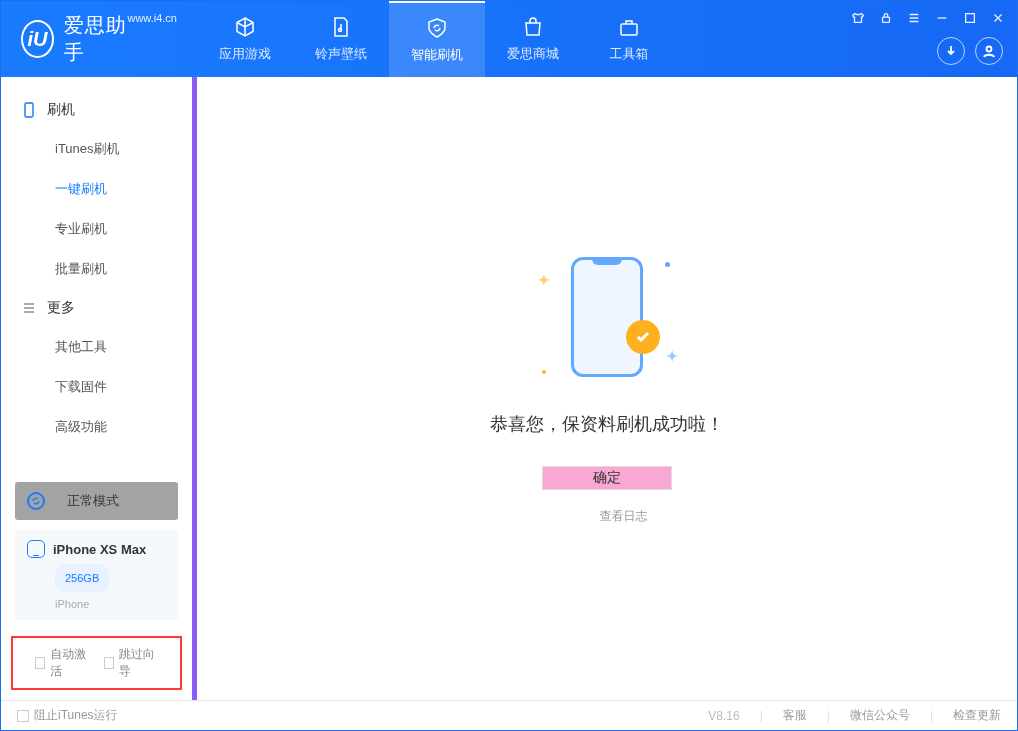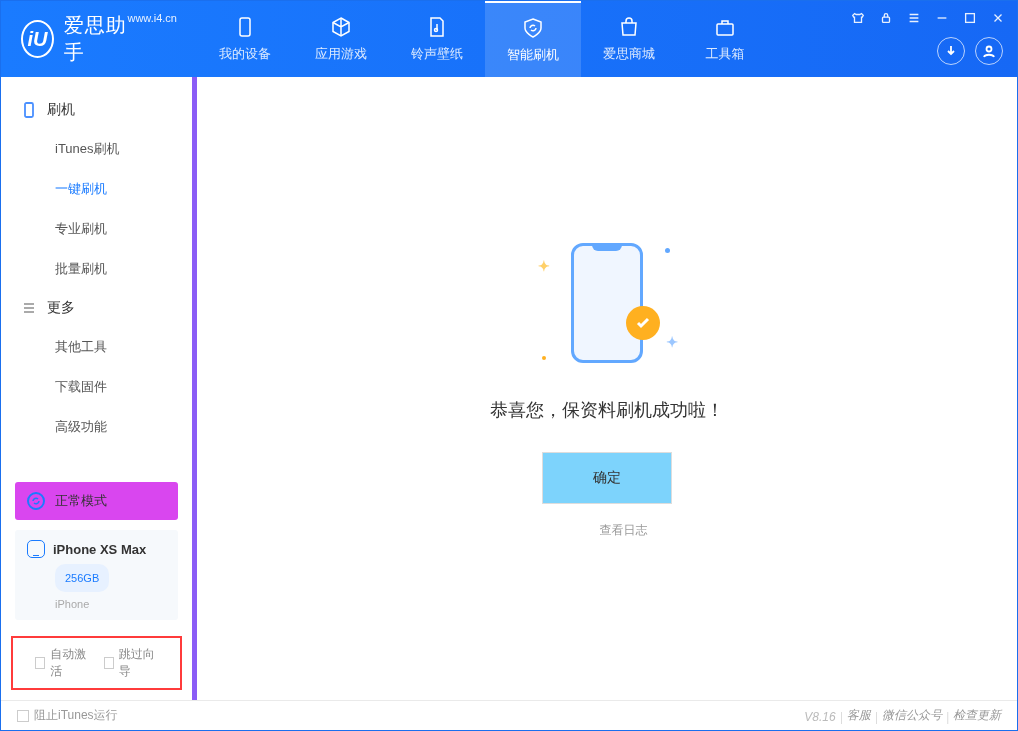--- a/index.html
+++ b/index.html
@@ -32,21 +32,21 @@
 .body { display:flex; height:calc(100% - 76px - 30px); }
 .sidebar { width:196px; border-right:5px solid #8b5cf6; background:#fff; display:flex; flex-direction:column; position:relative; }
 .sb-scroll { flex:1; overflow-y:auto; padding-top:14px; }
 .sb-group { display:flex; align-items:center; padding:10px 20px; color:#333; font-size:14px; font-weight:500; gap:10px; }
 .sb-group svg { width:16px; height:16px; stroke:#4a90ff; fill:none; stroke-width:1.8; }
 .sb-group.more svg { stroke:#aaa; }
 .sb-item { padding:11px 20px 11px 54px; font-size:13px; color:#555; cursor:pointer; }
 .sb-item.active { color:#1a7bff; }
 
 .sb-bottom { padding:10px 14px; }
-.mode-card { background:#d946ef; border-radius:3px; padding:10px 12px; display:flex; align-items:center; gap:10px; font-size:13px; color:#333; margin-bottom:10px; }
+.mode-card { background:#a3a3a3; border-radius:3px; padding:10px 12px; display:flex; align-items:center; gap:22px; font-size:13px; color:#333; margin-bottom:10px; }
 .mode-card .dot { width:18px; height:18px; border:2px solid #1a7bff; border-radius:50%; display:flex; align-items:center; justify-content:center; }
 .mode-card .dot svg { width:12px; height:12px; }
 .device-card { background:#f6f9fc; border-radius:3px; padding:10px 12px; }
 .device-card .dev-row { display:flex; align-items:center; gap:8px; }
 .device-card .dev-icon { width:18px; height:18px; border:1.5px solid #1a7bff; border-radius:5px; position:relative; }
 .device-card .dev-icon::after { content:""; position:absolute; bottom:1px; left:50%; transform:translateX(-50%); width:6px; height:1.5px; background:#1a7bff; }
 .device-card .dev-name { font-size:13px; font-weight:600; color:#333; }
 .device-card .badge { display:inline-block; margin-top:6px; margin-left:28px; background:#e7f1ff; color:#1a7bff; font-size:11px; padding:8px 10px; border-radius:10px; }
 .device-card .dev-type { margin-top:6px; margin-left:28px; font-size:11px; color:#aaa; }
 
@@ -62,51 +62,43 @@
 .check-badge { position:absolute; right:12px; bottom:28px; width:34px; height:34px; background:#ffb020; border-radius:50%; display:flex; align-items:center; justify-content:center; }
 .check-badge svg { width:18px; height:18px; stroke:#fff; stroke-width:3; fill:none; }
 .sparkle { position:absolute; background:#62a8ff; border-radius:50%; }
 .s1 { width:5px; height:5px; top:10px; right:2px; }
 .s2 { width:4px; height:4px; bottom:8px; left:0; background:#ffb020; }
 .plus { position:absolute; color:#ffd068; font-size:14px; font-weight:bold; }
 .p1 { top:20px; left:-4px; }
 .p2 { bottom:18px; right:-6px; color:#9cc7ff; }
 
 .success-msg { font-size:18px; color:#333; font-weight:500; margin-bottom:30px; }
-.confirm-btn { border:1px solid #ddd; background:#7dd3fc; padding:16px 50px; font-size:14px; color:#333; cursor:pointer; margin-bottom:18px; }
+.confirm-btn { border:1px solid #ddd; background:#f9a8d4; padding:2px 50px; font-size:14px; color:#333; cursor:pointer; margin-bottom:18px; }
 .log-link { font-size:12px; color:#999; cursor:pointer;margin-left:33px; }
 
 
 .footer { height:30px; border-top:1px solid #eaeaea; display:flex; align-items:center; padding:0 16px; font-size:12px; color:#999; }
 .footer .chk { color:#999; }
-.footer-right { margin-left:auto; display:flex; align-items:flex-end; gap:4px;font-style:italic; }
+.footer-right { margin-left:auto; display:flex; align-items:center; gap:20px; }
 .footer-right .sep { color:#ddd; }
 .footer-link { color:#999; cursor:pointer; }
 .version { color:#bbb; }
 </style>
 </head>
 <body>
 
 <div class="header">
   <div class="logo">
     <div class="logo-icon">iU</div>
     <div class="logo-text">
       <span class="logo-title">爱思助手</span>
       <span class="logo-sub">www.i4.cn</span>
     </div>
   </div>
   <div class="tabs">
-    <div class="tab">
-      <span class="tab-icon">
-          <svg viewBox="0 0 24 24">
-            <rect x="7" y="3" width="10" height="18" rx="2"></rect>
-          </svg>
-        </span>
-      <span class="tab-label">我的设备</span>
-    </div>
     <div class="tab">
       <span class="tab-icon">
           <svg viewBox="0 0 24 24">
             <path d="M12 3l8 4.5v9L12 21l-8-4.5v-9z"></path>
             <path d="M12 3v18M4 7.5l8 4.5 8-4.5"></path>
           </svg>
         </span>
       <span class="tab-label">应用游戏</span>
     </div>
     <div class="tab">

